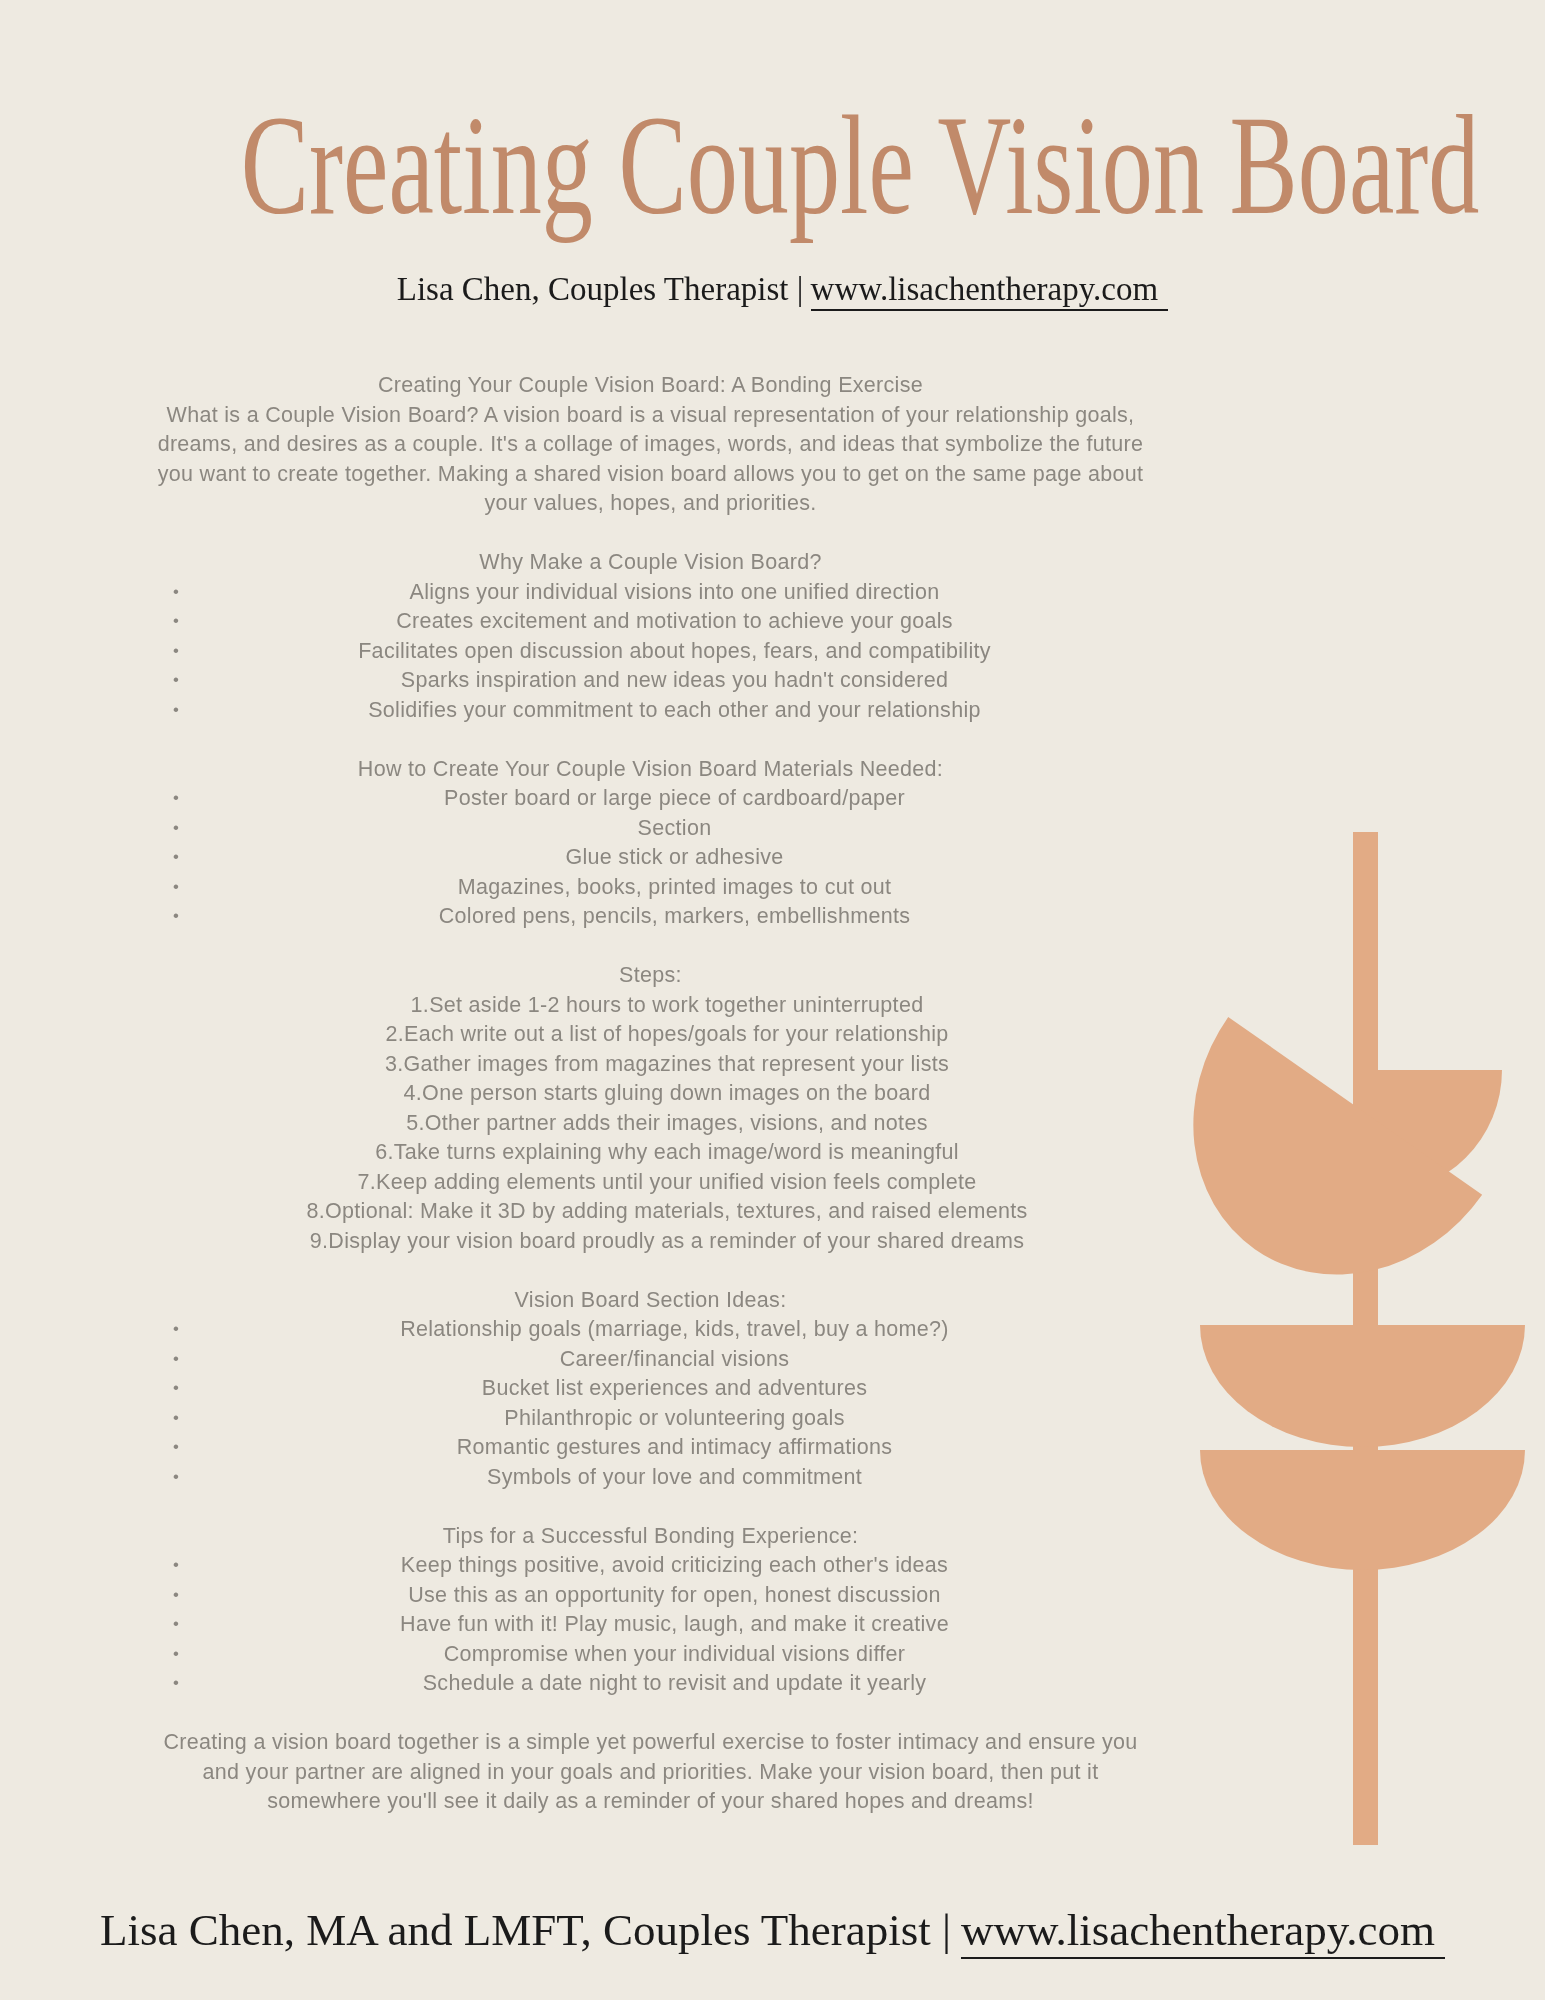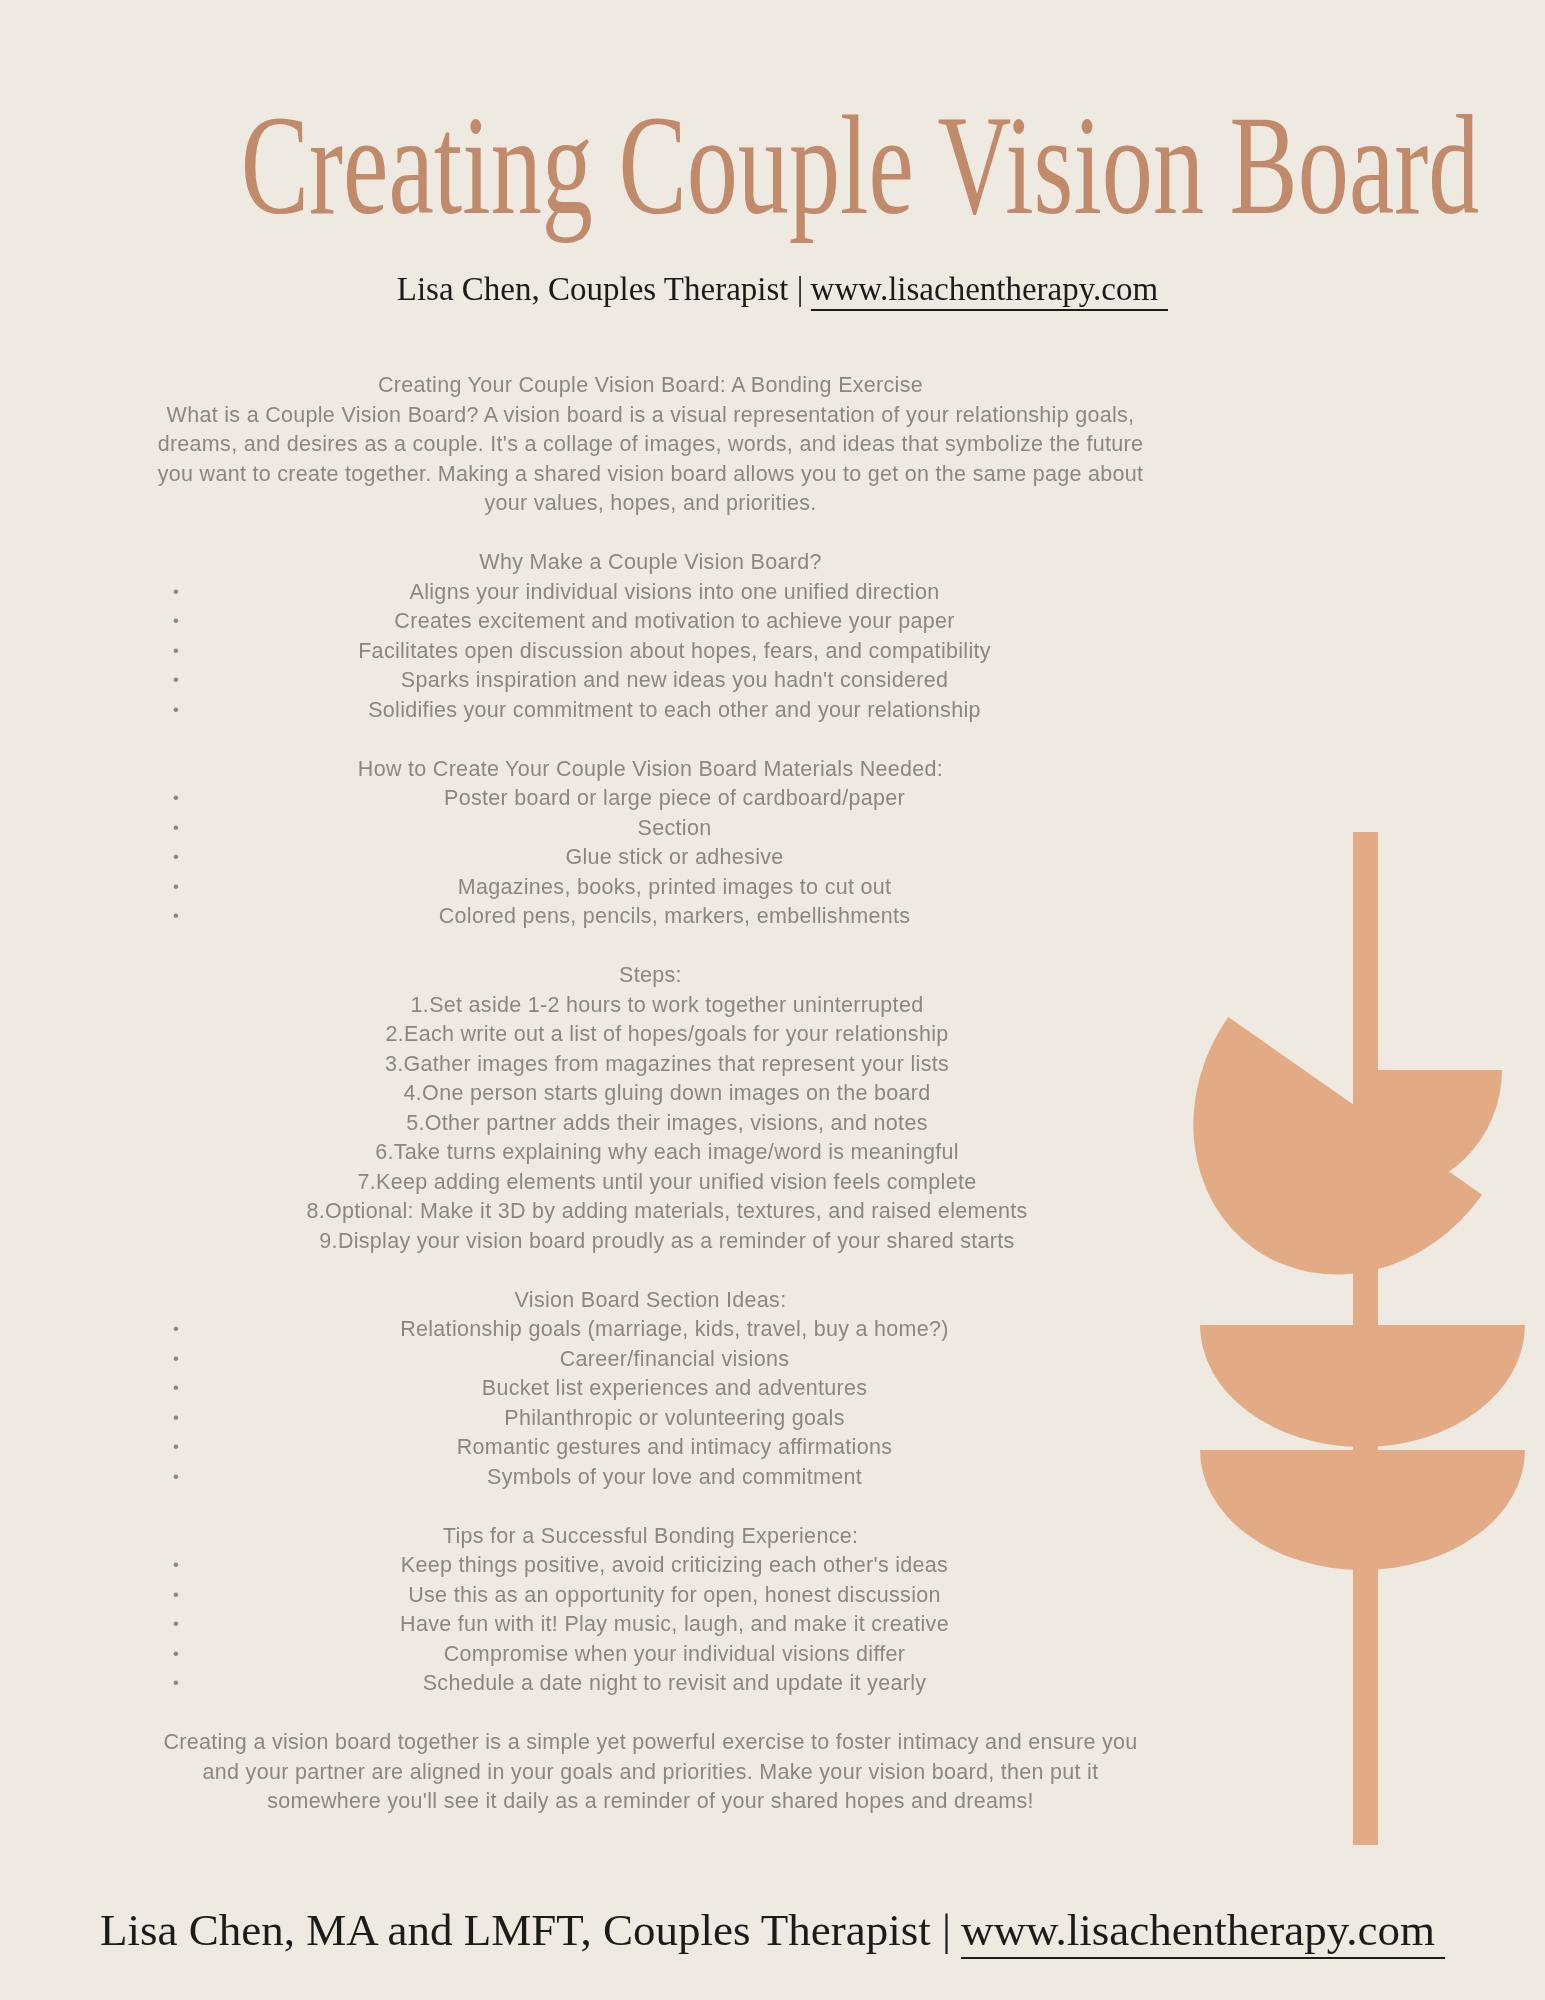--- a/index.html
+++ b/index.html
@@ -92,21 +92,21 @@
 
     <div class="section">
       <div>Creating Your Couple Vision Board: A Bonding Exercise</div>
       <div>What is a Couple Vision Board? A vision board is a visual representation of your relationship goals, dreams, and desires as a couple. It's a collage of images, words, and ideas that symbolize the future you want to create together. Making a shared vision board allows you to get on the same page about your values, hopes, and priorities.</div>
     </div>
 
     <div class="section">
       <div>Why Make a Couple Vision Board?</div>
       <ul>
           <li>Aligns your individual visions into one unified direction</li>
-          <li>Creates excitement and motivation to achieve your paper</li>
+          <li>Creates excitement and motivation to achieve your goals</li>
           <li>Facilitates open discussion about hopes, fears, and compatibility</li>
           <li>Sparks inspiration and new ideas you hadn't considered</li>
           <li>Solidifies your commitment to each other and your relationship</li>
         </ul>
     </div>
 
     <div class="section">
       <div>How to Create Your Couple Vision Board Materials Needed:</div>
       <ul>
           <li>Poster board or large piece of cardboard/paper</li>
@@ -121,21 +121,21 @@
       <div>Steps:</div>
       <ol>
           <li>Set aside 1-2 hours to work together uninterrupted</li>
           <li>Each write out a list of hopes/goals for your relationship</li>
           <li>Gather images from magazines that represent your lists</li>
           <li>One person starts gluing down images on the board</li>
           <li>Other partner adds their images, visions, and notes</li>
           <li>Take turns explaining why each image/word is meaningful</li>
           <li>Keep adding elements until your unified vision feels complete</li>
           <li>Optional: Make it 3D by adding materials, textures, and raised elements</li>
-          <li>Display your vision board proudly as a reminder of your shared starts</li>
+          <li>Display your vision board proudly as a reminder of your shared dreams</li>
         </ol>
     </div>
 
     <div class="section">
       <div>Vision Board Section Ideas:</div>
       <ul>
           <li>Relationship goals (marriage, kids, travel, buy a home?)</li>
           <li>Career/financial visions</li>
           <li>Bucket list experiences and adventures</li>
           <li>Philanthropic or volunteering goals</li>

